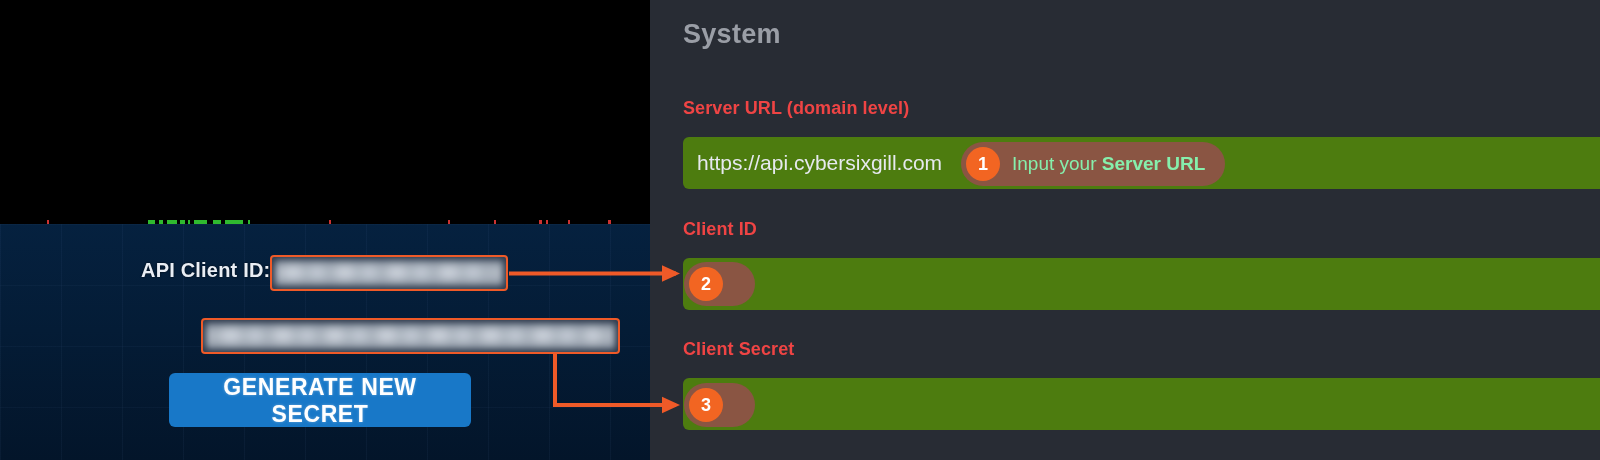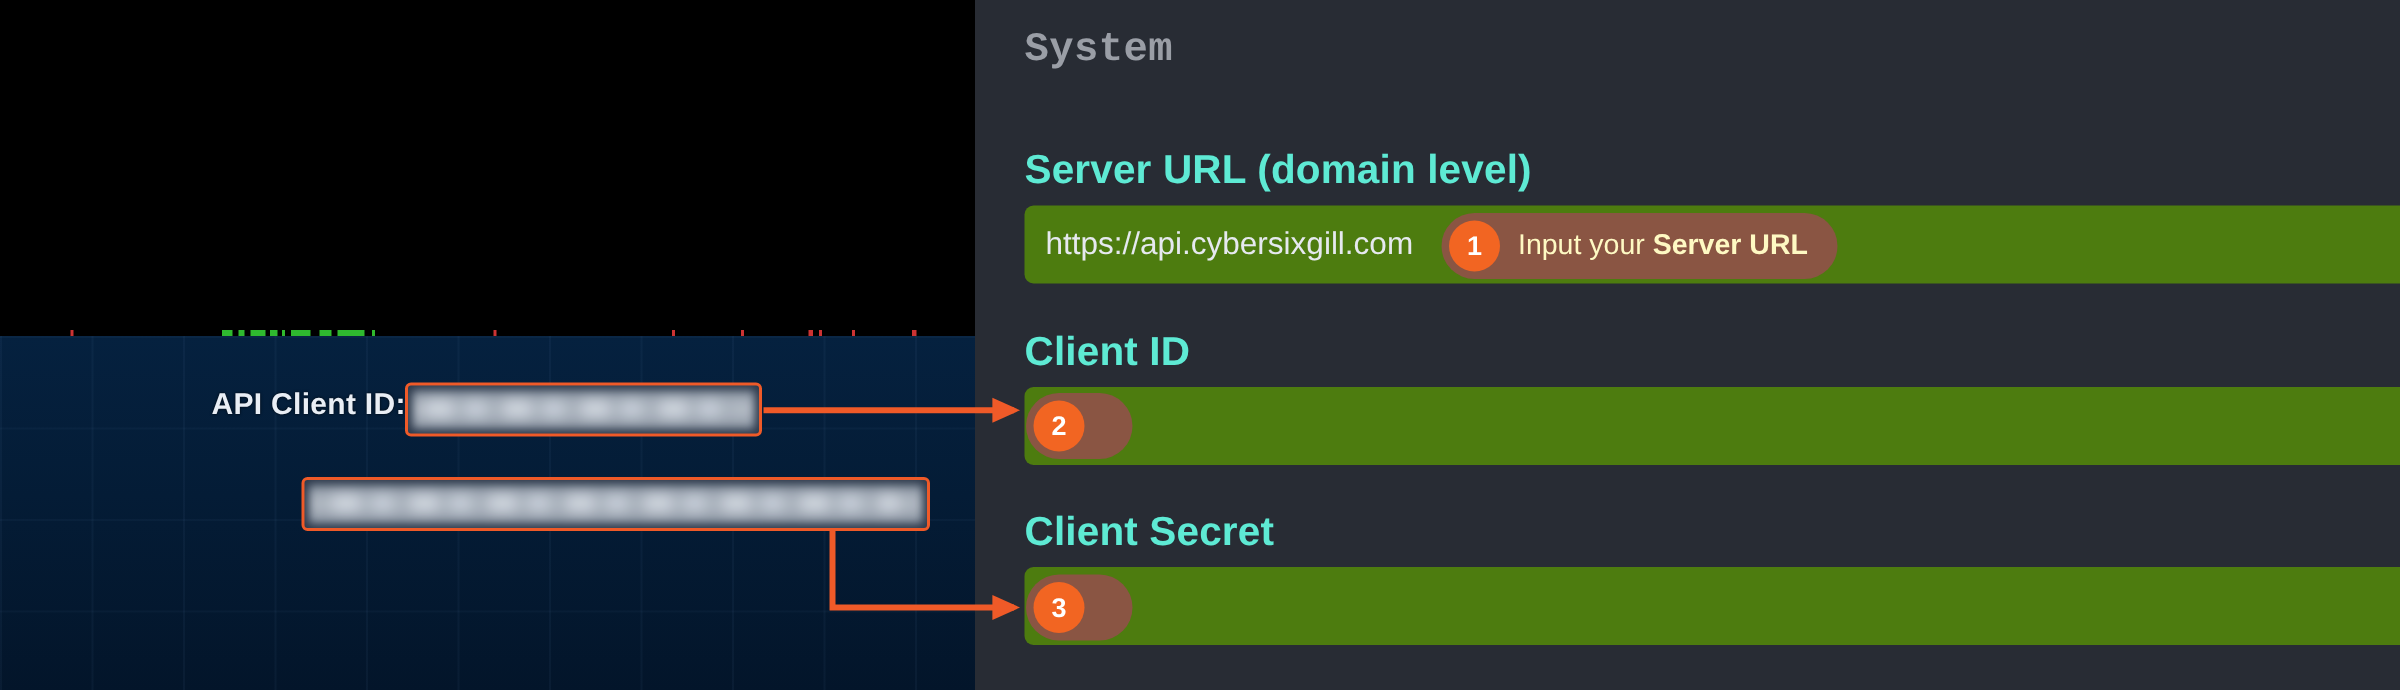--- a/index.html
+++ b/index.html
@@ -151,28 +151,27 @@
   }
 
   .panel-title {
     position: absolute;
     left: 33px;
     top: 19px;
     font-size: 27px;
     font-weight: 700;
     color: #9a9ea6;
     letter-spacing: 0.3px;
-    font-family: Liberation Mono, monospace;
   }
 
   .field-group-label {
     position: absolute;
     left: 33px;
-    color: #5eead4;
-    font-size: 27px;
+    color: #ef4444;
+    font-size: 18px;
     font-weight: 700;
     letter-spacing: 0.1px;
   }
   .label-server { top: 98px; }
   .label-cid    { top: 219px; }
   .label-csec   { top: 339px; }
 
   .input-box {
     position: absolute;
     left: 33px;
@@ -217,21 +216,21 @@
     background: #f26522;
     color: #ffffff;
     font-size: 18px;
     font-weight: 700;
     display: flex;
     align-items: center;
     justify-content: center;
     margin-right: 12px;
   }
   .annot-text {
-    color: #fef9c3;
+    color: #86efac;
     font-size: 19px;
     font-weight: 400;
   }
   .annot-text b {
     font-weight: 700;
   }
   .pill-1 { left: 961px; top: 142px; }
   .pill-2 { left: 684px; top: 262px; }
   .pill-3 { left: 684px; top: 383px; }
 </style>
@@ -270,20 +269,21 @@
 
     <div class="redacted-field field-clientid">
       <div class="redacted-inner"></div>
     </div>
 
 
     <div class="redacted-field field-clientsecret">
       <div class="redacted-inner"></div>
     </div>
 
+    <button class="generate-btn">GENERATE NEW SECRET</button>
   </div>
 
   <div class="right-panel">
 
     <div class="panel-title">System</div>
 
     <div class="field-group-label label-server">Server URL (domain level)</div>
     <div class="input-box input-server">
       <div class="input-value">https://api.cybersixgill.com</div>
     </div>

